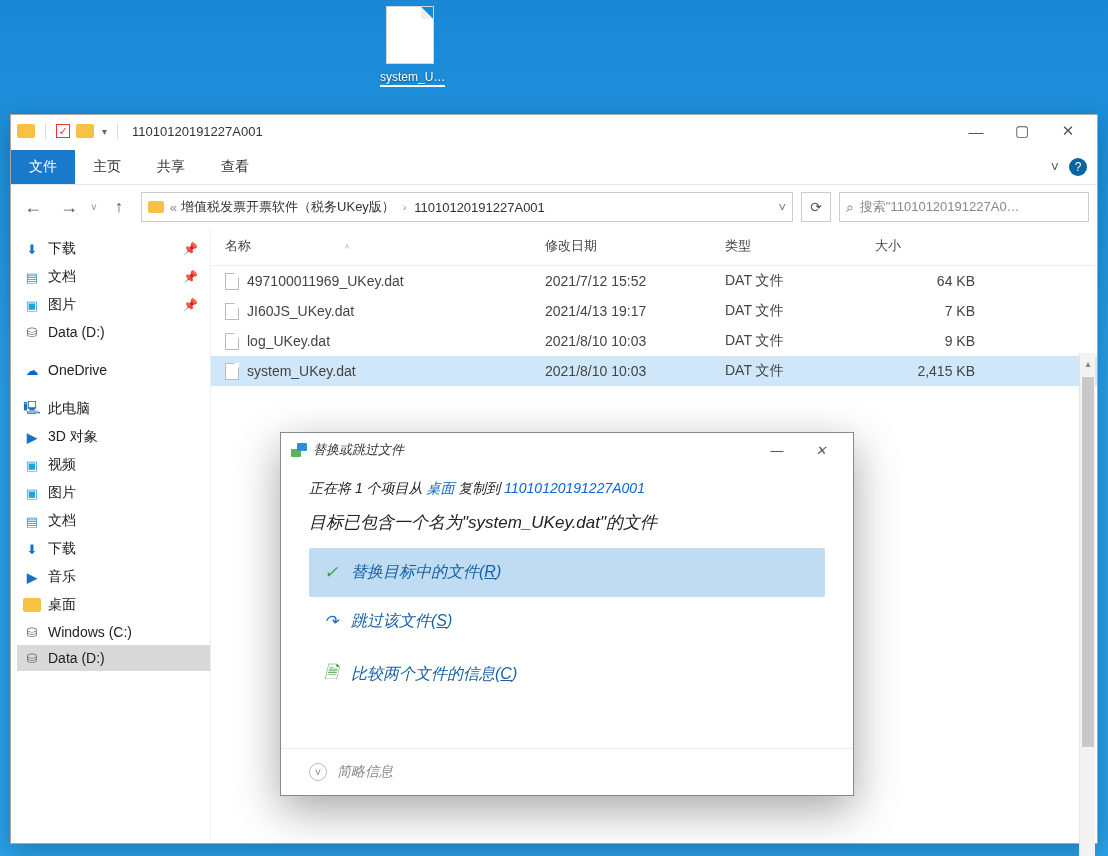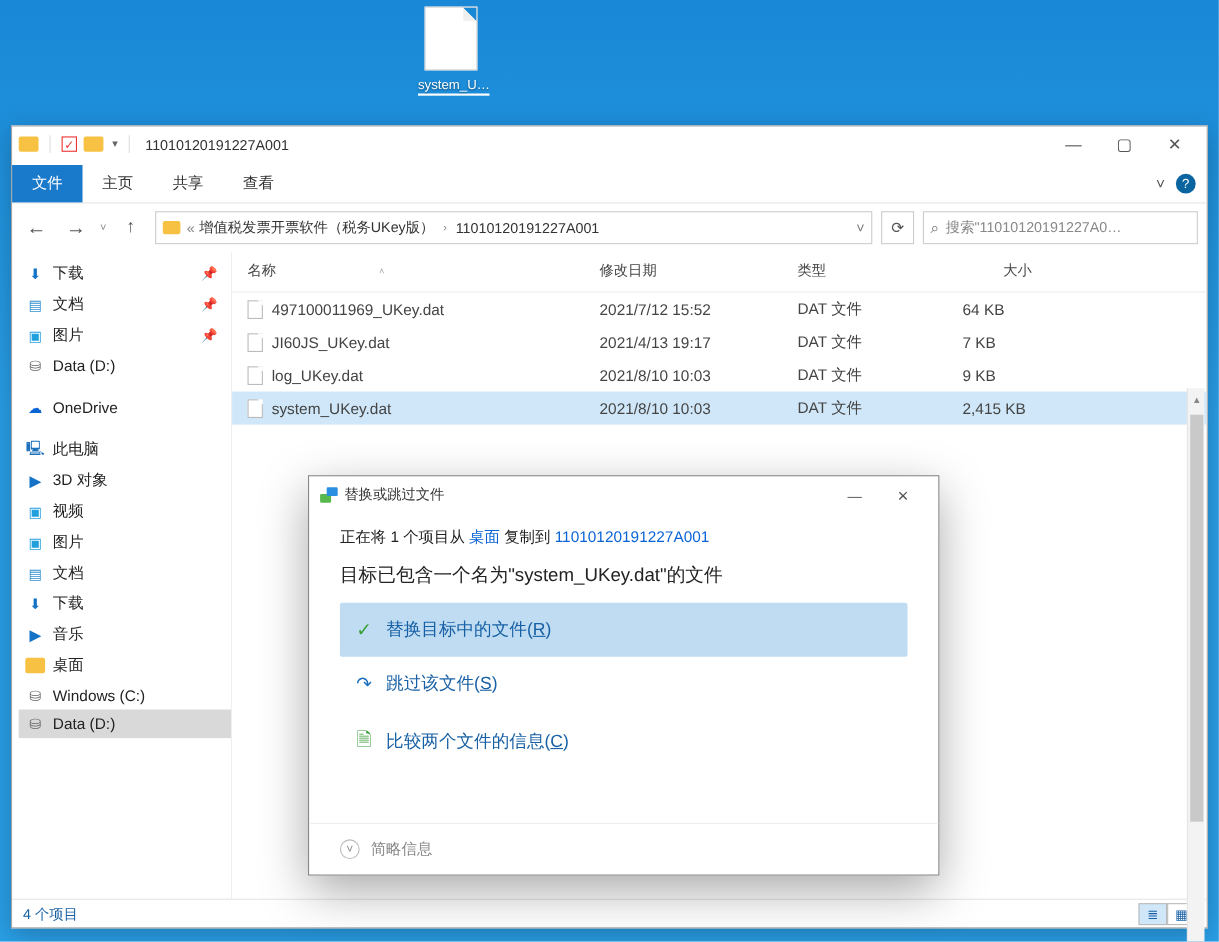--- a/index.html
+++ b/index.html
@@ -65,38 +65,38 @@
   .ic.drive { color:#666; }
   .ic.cloud { color:#0a64d6; font-size:15px; }
   .ic.dl { color:#1473c6; }
   .ic.pic { color:#21a0de; }
   .ic.doc { color:#3592d0; }
 
   .main { flex:1; display:flex; flex-direction:column; }
   .cols { display:grid; grid-template-columns: 320px 180px 150px 110px; padding:8px 14px 10px; color:#444; font-size:13px; border-bottom:1px solid #eee; }
   .cols .nm { display:flex; align-items:flex-end; gap:91px; }
   .cols .nm .sort { color:#999; font-size:10px; }
-  .cols .sz { text-align:center; padding-right:10px; }
+  .cols .sz { text-align:left; padding-right:10px; }
   .row { display:grid; grid-template-columns: 320px 180px 150px 110px; padding:6px 14px; color:#444; font-size:14px; align-items:center; }
   .row.sel { background:#cfe7f8; }
   .row .fn { display:flex; gap:8px; }
   .row .fi { width:14px; height:17px; border:1px solid #bbb; background:#fff; position:relative; }
   .row .fi::after { content:""; position:absolute; right:-1px; top:-1px; border-style:solid; border-width:0 5px 5px 0; border-color:transparent #fff transparent transparent; }
-  .row .sz { text-align:left; padding-right:10px; }
+  .row .sz { text-align:right; padding-right:10px; }
 
   .status { border-top:1px solid #e5e5e5; height:26px; display:flex; align-items:center; padding:0 10px; color:#1760a5; font-size:13px; }
   .status .views { margin-left:auto; display:flex; gap:0; }
   .status .views div { width:26px; height:20px; border:1px solid #bbb; display:flex; align-items:center; justify-content:center; color:#1760a5; font-size:12px; }
   .status .views div.act { background:#cfe7f8; }
 
   
   .dlg {
     position:absolute; left:280px; top:432px; width:574px; height:364px;
     background:#fff; border:1px solid #888; box-shadow:0 14px 42px rgba(0,0,0,.35);
-    display:flex; flex-direction:column;
+    display:flex; flex-direction:column;font-style:italic;
   }
   .dlg .dtitle { height:34px; display:flex; align-items:center; padding:0 10px; font-size:13px; color:#333; }
   .dlg .dtitle .ic2 { width:16px; height:14px; margin-right:6px; position:relative; }
   .dlg .dtitle .ic2 span { position:absolute; width:10px; height:8px; border-radius:1px; }
   .dlg .dtitle .ic2 .a { left:0; top:6px; background:#56b84e; }
   .dlg .dtitle .ic2 .b { left:6px; top:0; background:#2a8fe0; }
   .dlg .dtitle .ctl { margin-left:auto; display:flex; gap:0; }
   .dlg .dtitle .ctl div { width:44px; height:28px; display:flex; align-items:center; justify-content:center; color:#555; }
   .dlg .dmsg { padding:10px 28px 4px; font-size:14px; line-height:1.6; }
   .dlg .dmsg .src, .dlg .dmsg .dst { color:#0a64d6; }
@@ -288,27 +288,20 @@
               <span>system_UKey.dat</span>
             </div>
             <div>2021/8/10 10:03</div>
             <div>DAT 文件</div>
             <div class="sz">2,415 KB</div>
           </div>
         </div>
     </div>
   </div>
 
-  <div class="status">
-    <span>4 个项目</span>
-    <div class="views">
-      <div class="act">≣</div>
-      <div>▦</div>
-    </div>
-  </div>
 
   <div class="scrollbar">
     <div class="tr" style="top:0">▴</div>
     <div class="thumb"></div>
 
   </div>
 </div>
 
 <div class="dlg">
   <div class="dtitle">

